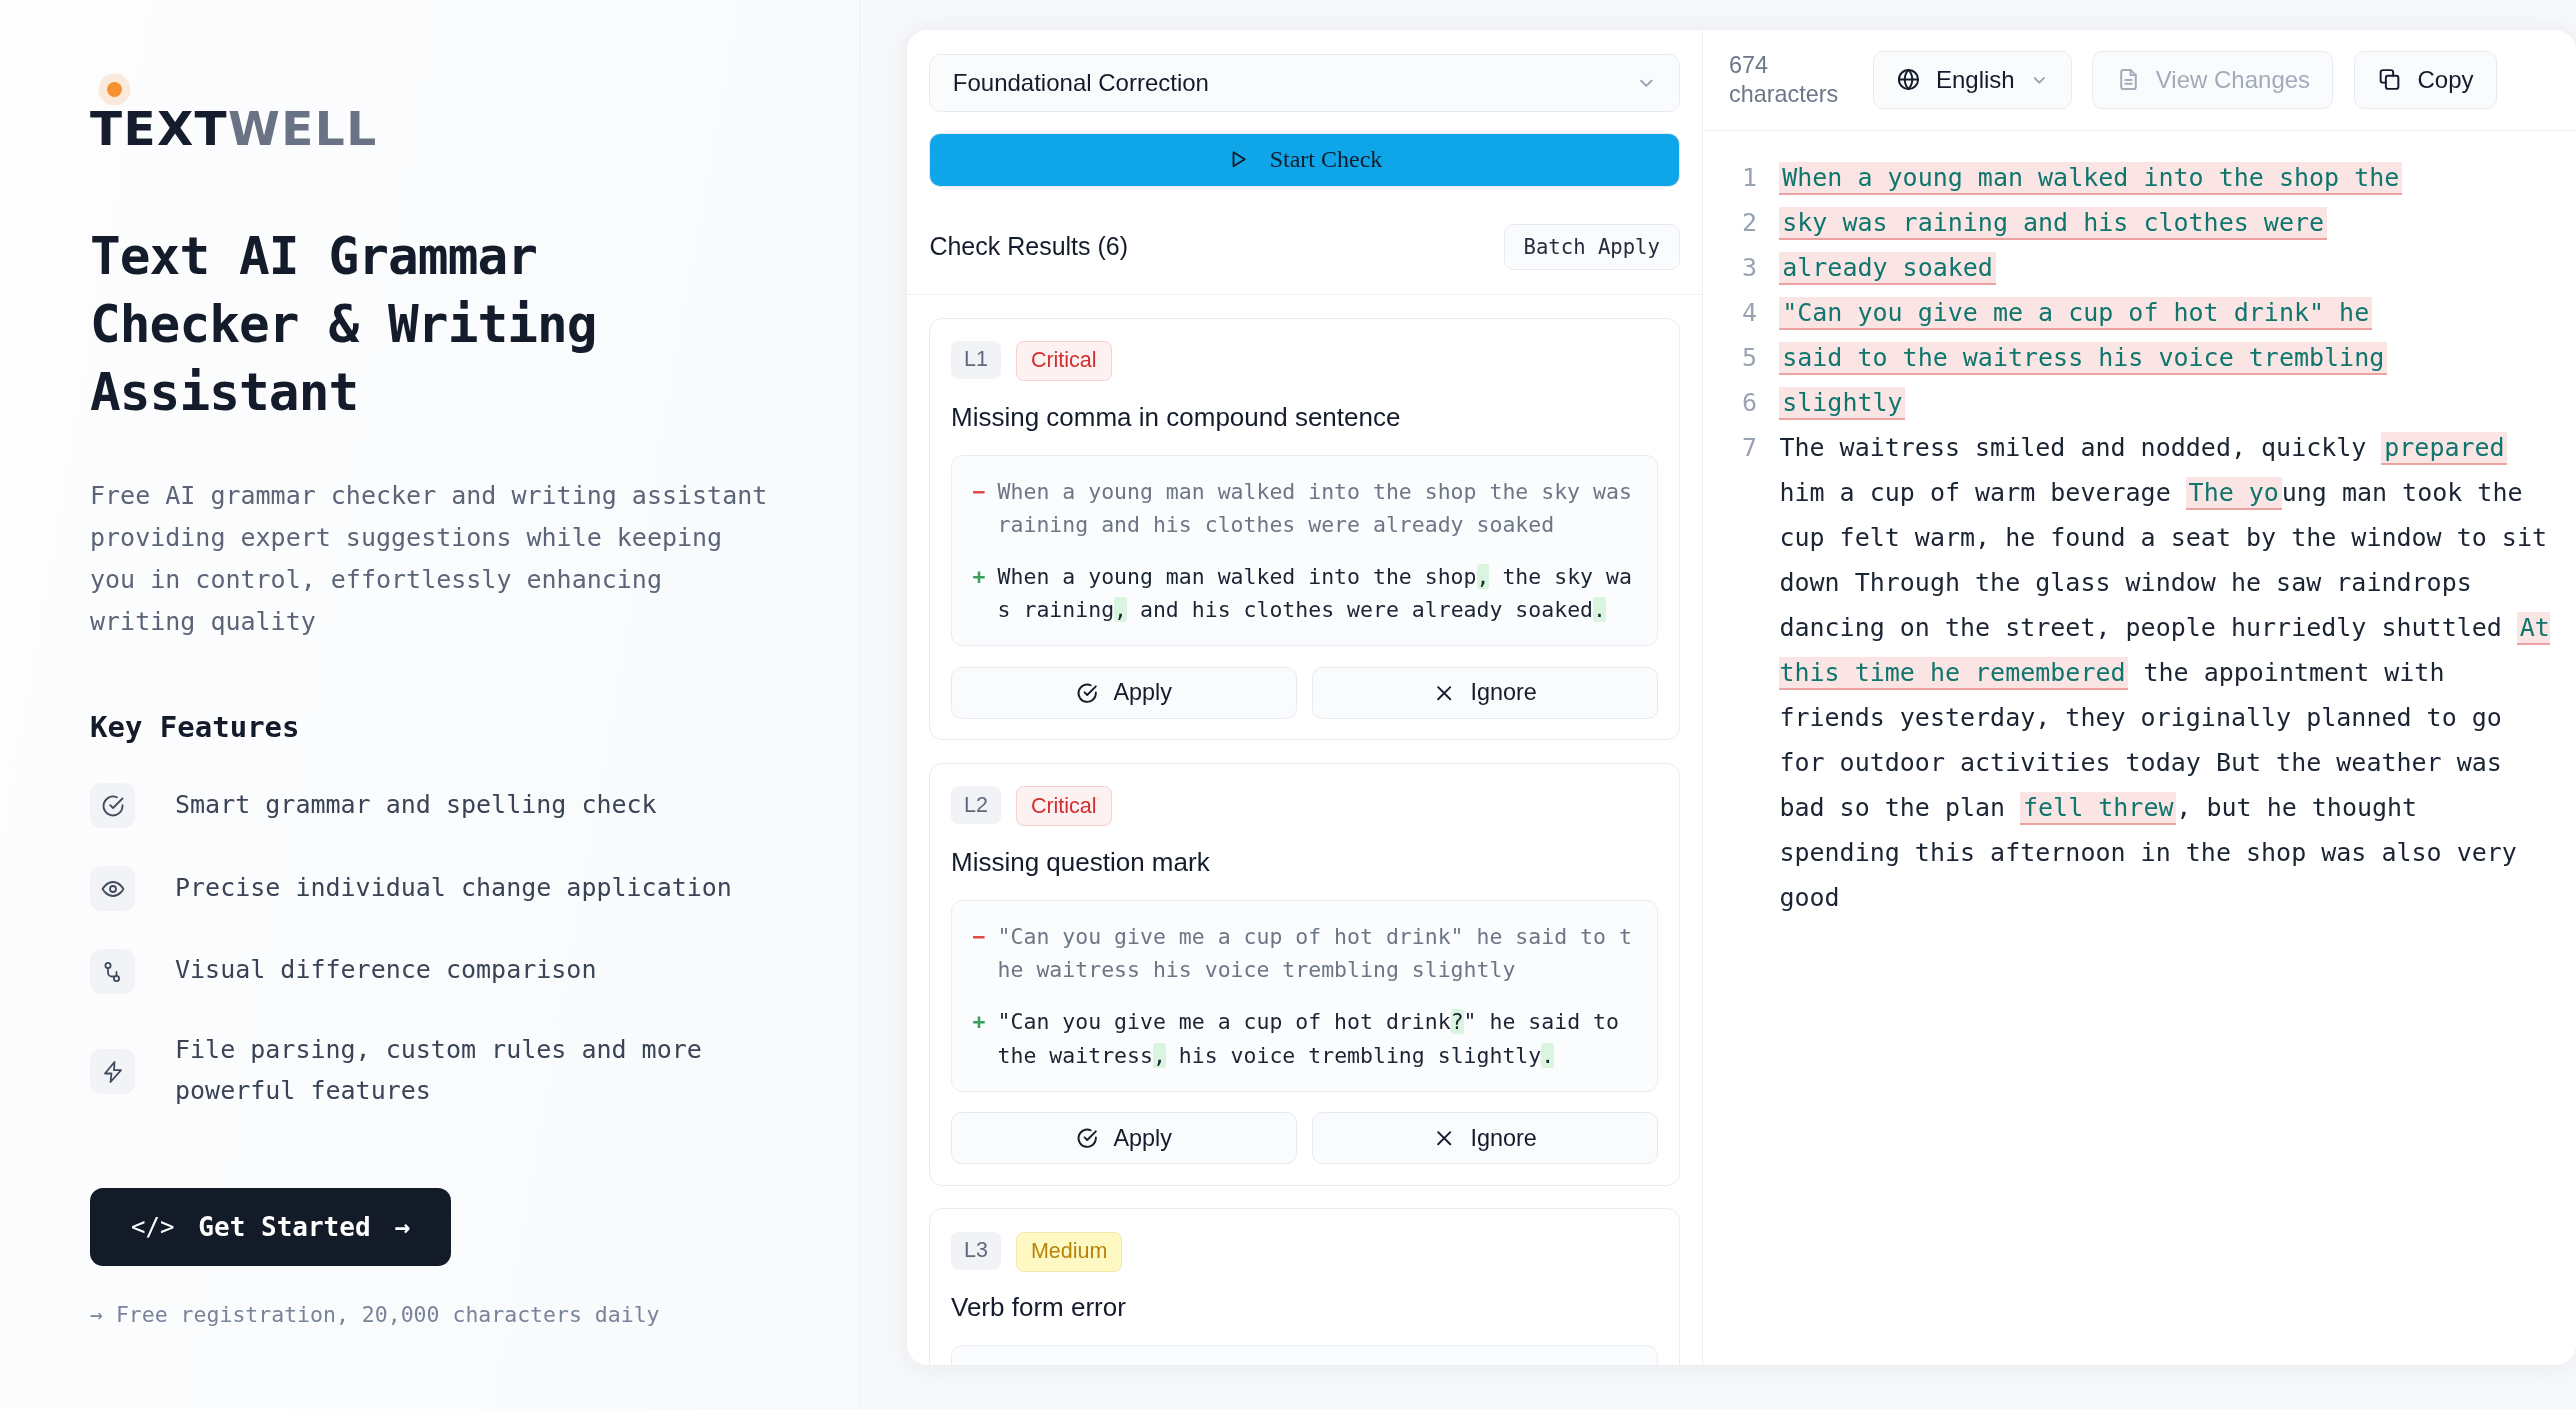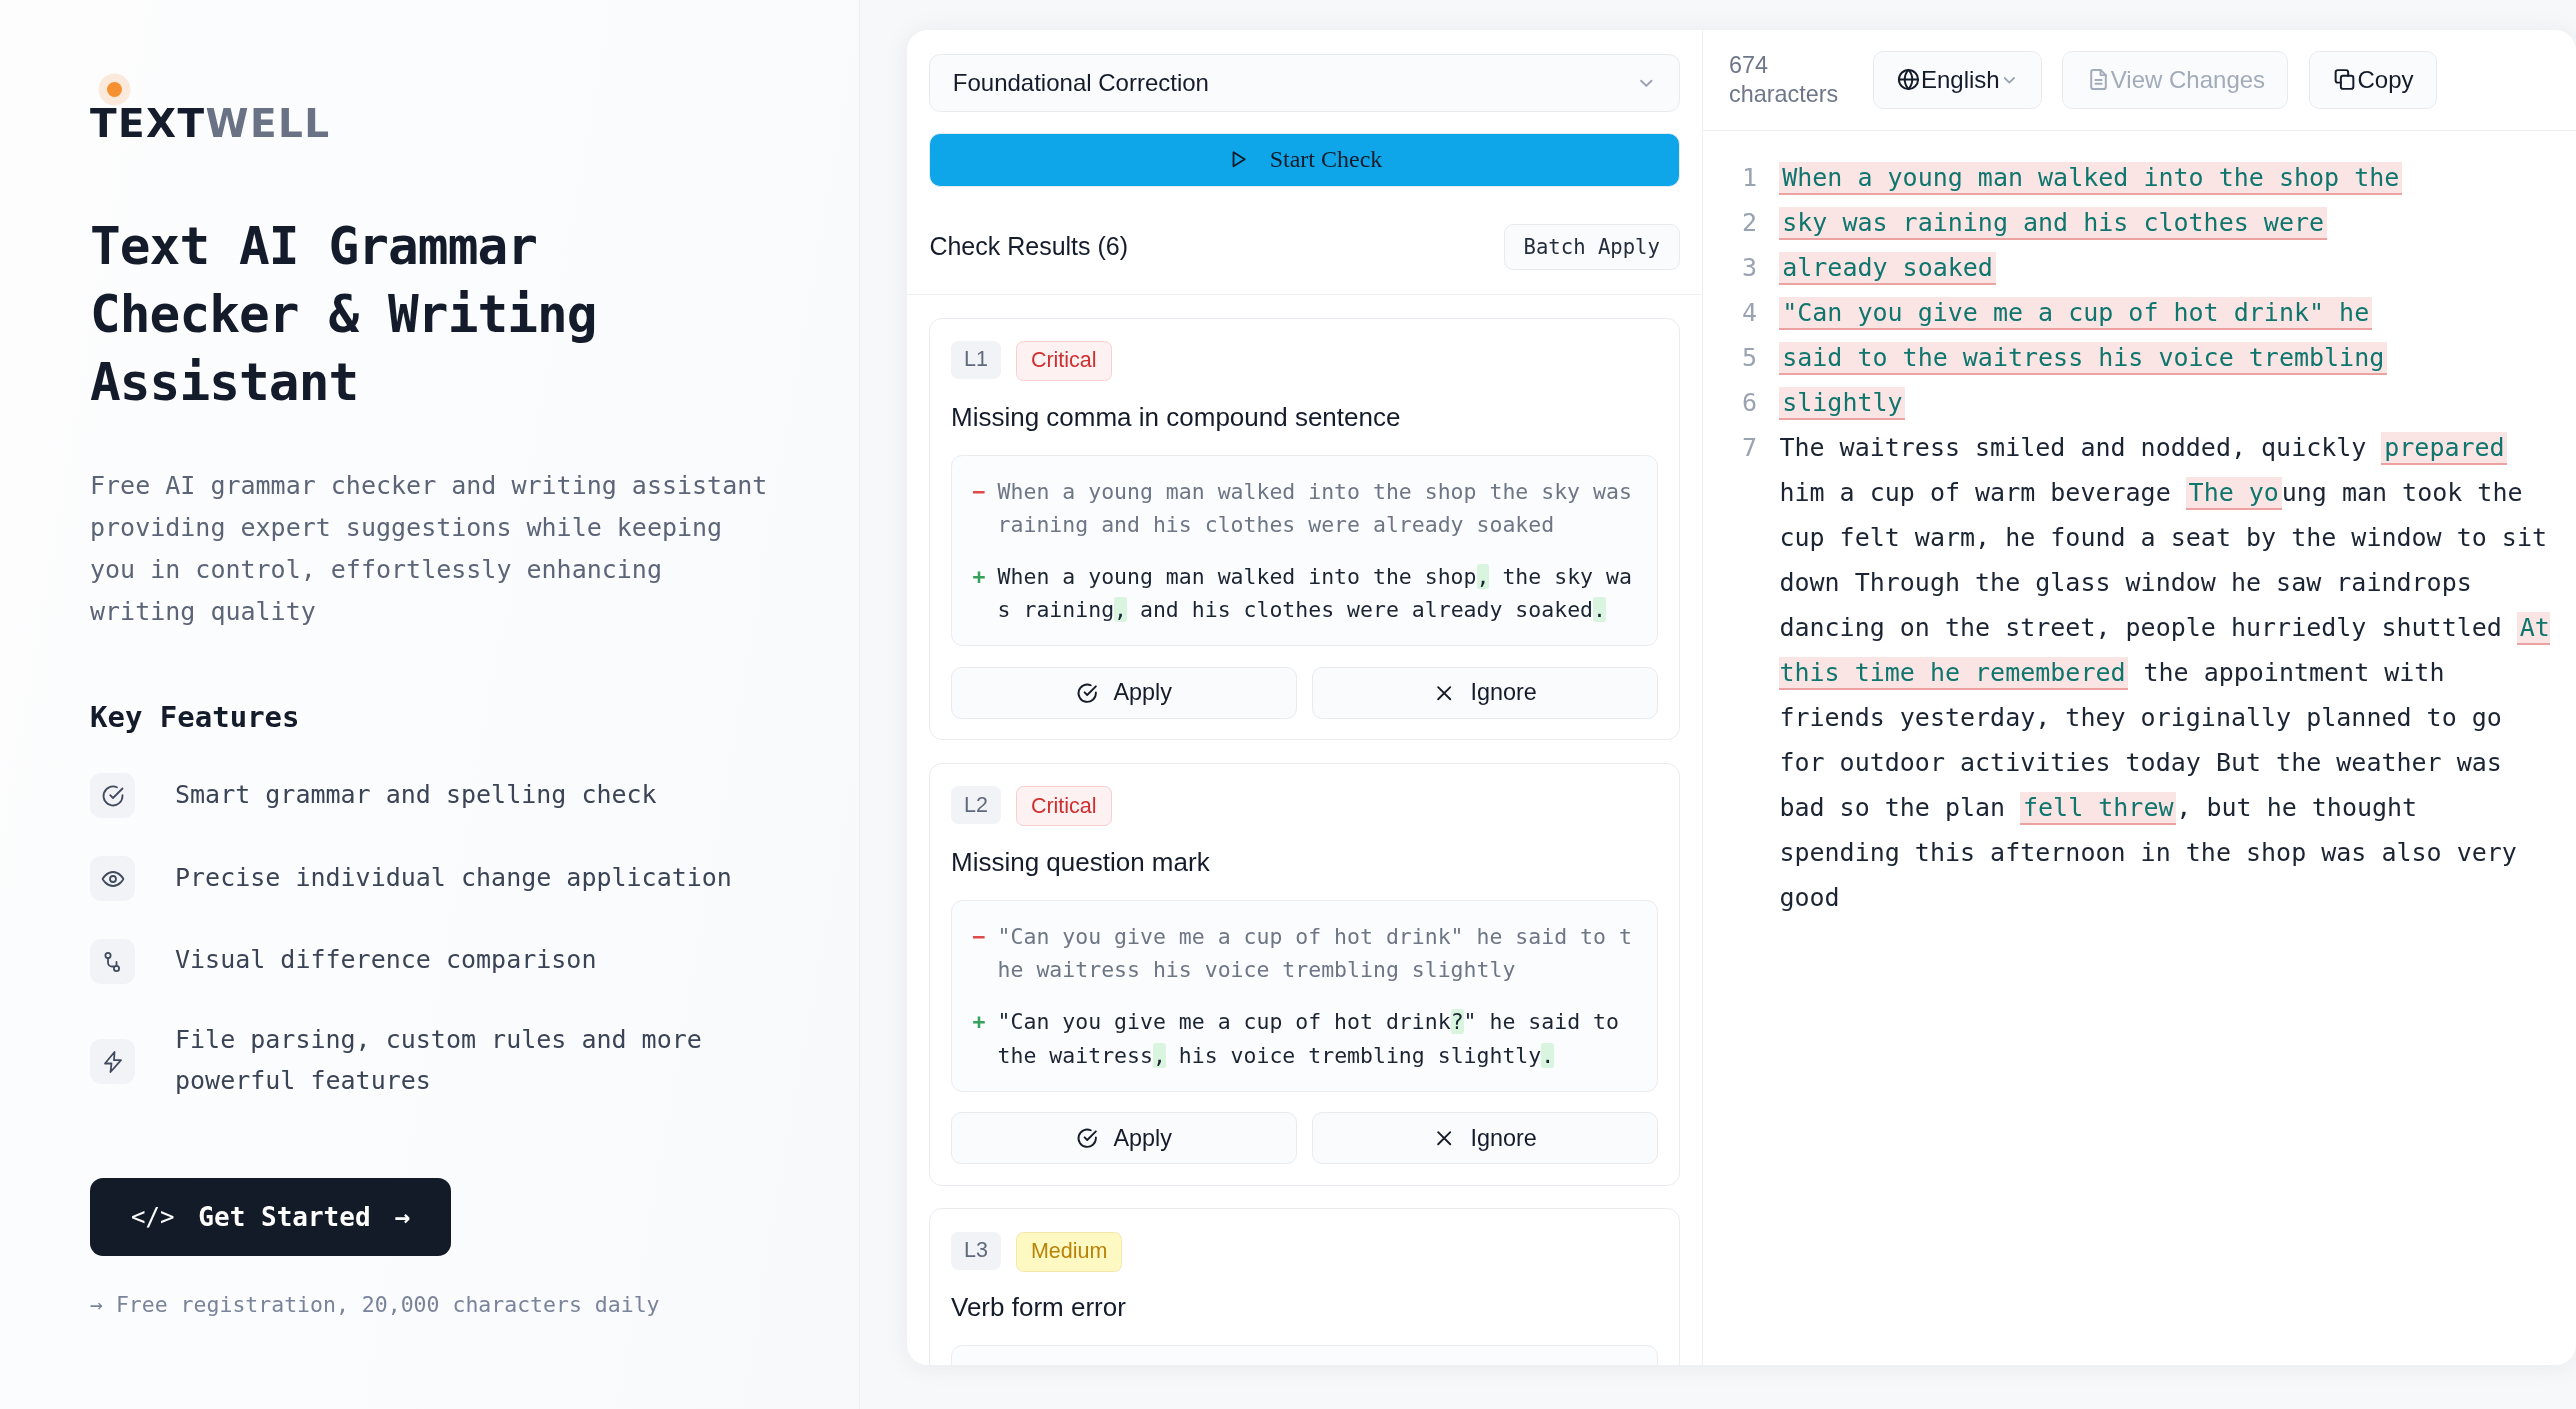--- a/index.html
+++ b/index.html
@@ -17,21 +17,21 @@
   .sidebar {
     width: 860px; height: 1410px; flex: none;
     background: linear-gradient(100deg,#fdfdfe 0%, #fbfcfd 45%, #f7f9fb 100%);
     border-right: 1.9px solid #eceff3;
     padding: 101px 0 0 90px;
     position: relative;
   }
   .logo { display: flex; align-items: baseline; position: relative; margin-bottom: 67px; }
   .logo-txt {
     font-family: "DejaVu Sans", sans-serif;
-    font-size: 39px; font-weight: 700; letter-spacing: 1.4px;
+    font-size: 47px; font-weight: 700; letter-spacing: 1.4px;
   }
   .logo-a { color: #151d2c; }
   .logo-b { color: #6a7385; }
   .logo-dot {
     position: absolute; left: 17px; top: -18.7px;
     width: 15px; height: 15px; border-radius: 50%;
     background: #f59131;
     box-shadow: 0 0 0 8.4px rgba(245,145,49,.17);
   }
   .hero-title {
@@ -161,21 +161,21 @@
 
   
   .editor { flex: 1; display: flex; flex-direction: column; min-width: 0; }
   .ed-head {
     display: flex; align-items: center; gap: 20.6px;
     padding: 20.6px 26px; border-bottom: 1.9px solid #eef0f4;
   }
   .charcount { font-size: 23.4px; color: #6d7789; line-height: 1.25; width: 123px; flex: none; }
   .ebtn {
     border: 1.9px solid #e7eaef; border-radius: 10.3px; background: #fafbfc;
-    height: 58px; display: flex; align-items: center; padding: 0 22.4px;
+    height: 58px; display: flex; align-items: center; gap: 15px; padding: 0 22.4px;
     cursor: pointer; font-size: 24px; color: #141c2b;
   }
   .ebtn svg { width: 25px; height: 25px; stroke: #141c2b; stroke-width: 1.9;
               fill: none; stroke-linecap: round; stroke-linejoin: round; }
   .ebtn.muted { color: #a2abba; }
   .ebtn.muted svg { stroke: #a2abba; }
   .ebtn .chev2 { width: 18.7px; height: 18.7px; stroke: #9aa3b2; stroke-width: 2.3; }
   .ed-body { flex: 1; padding: 24px 26px 0 26px; overflow: hidden; }
   .erow { display: flex; gap: 22.4px; align-items: flex-start; }
   .enum {

